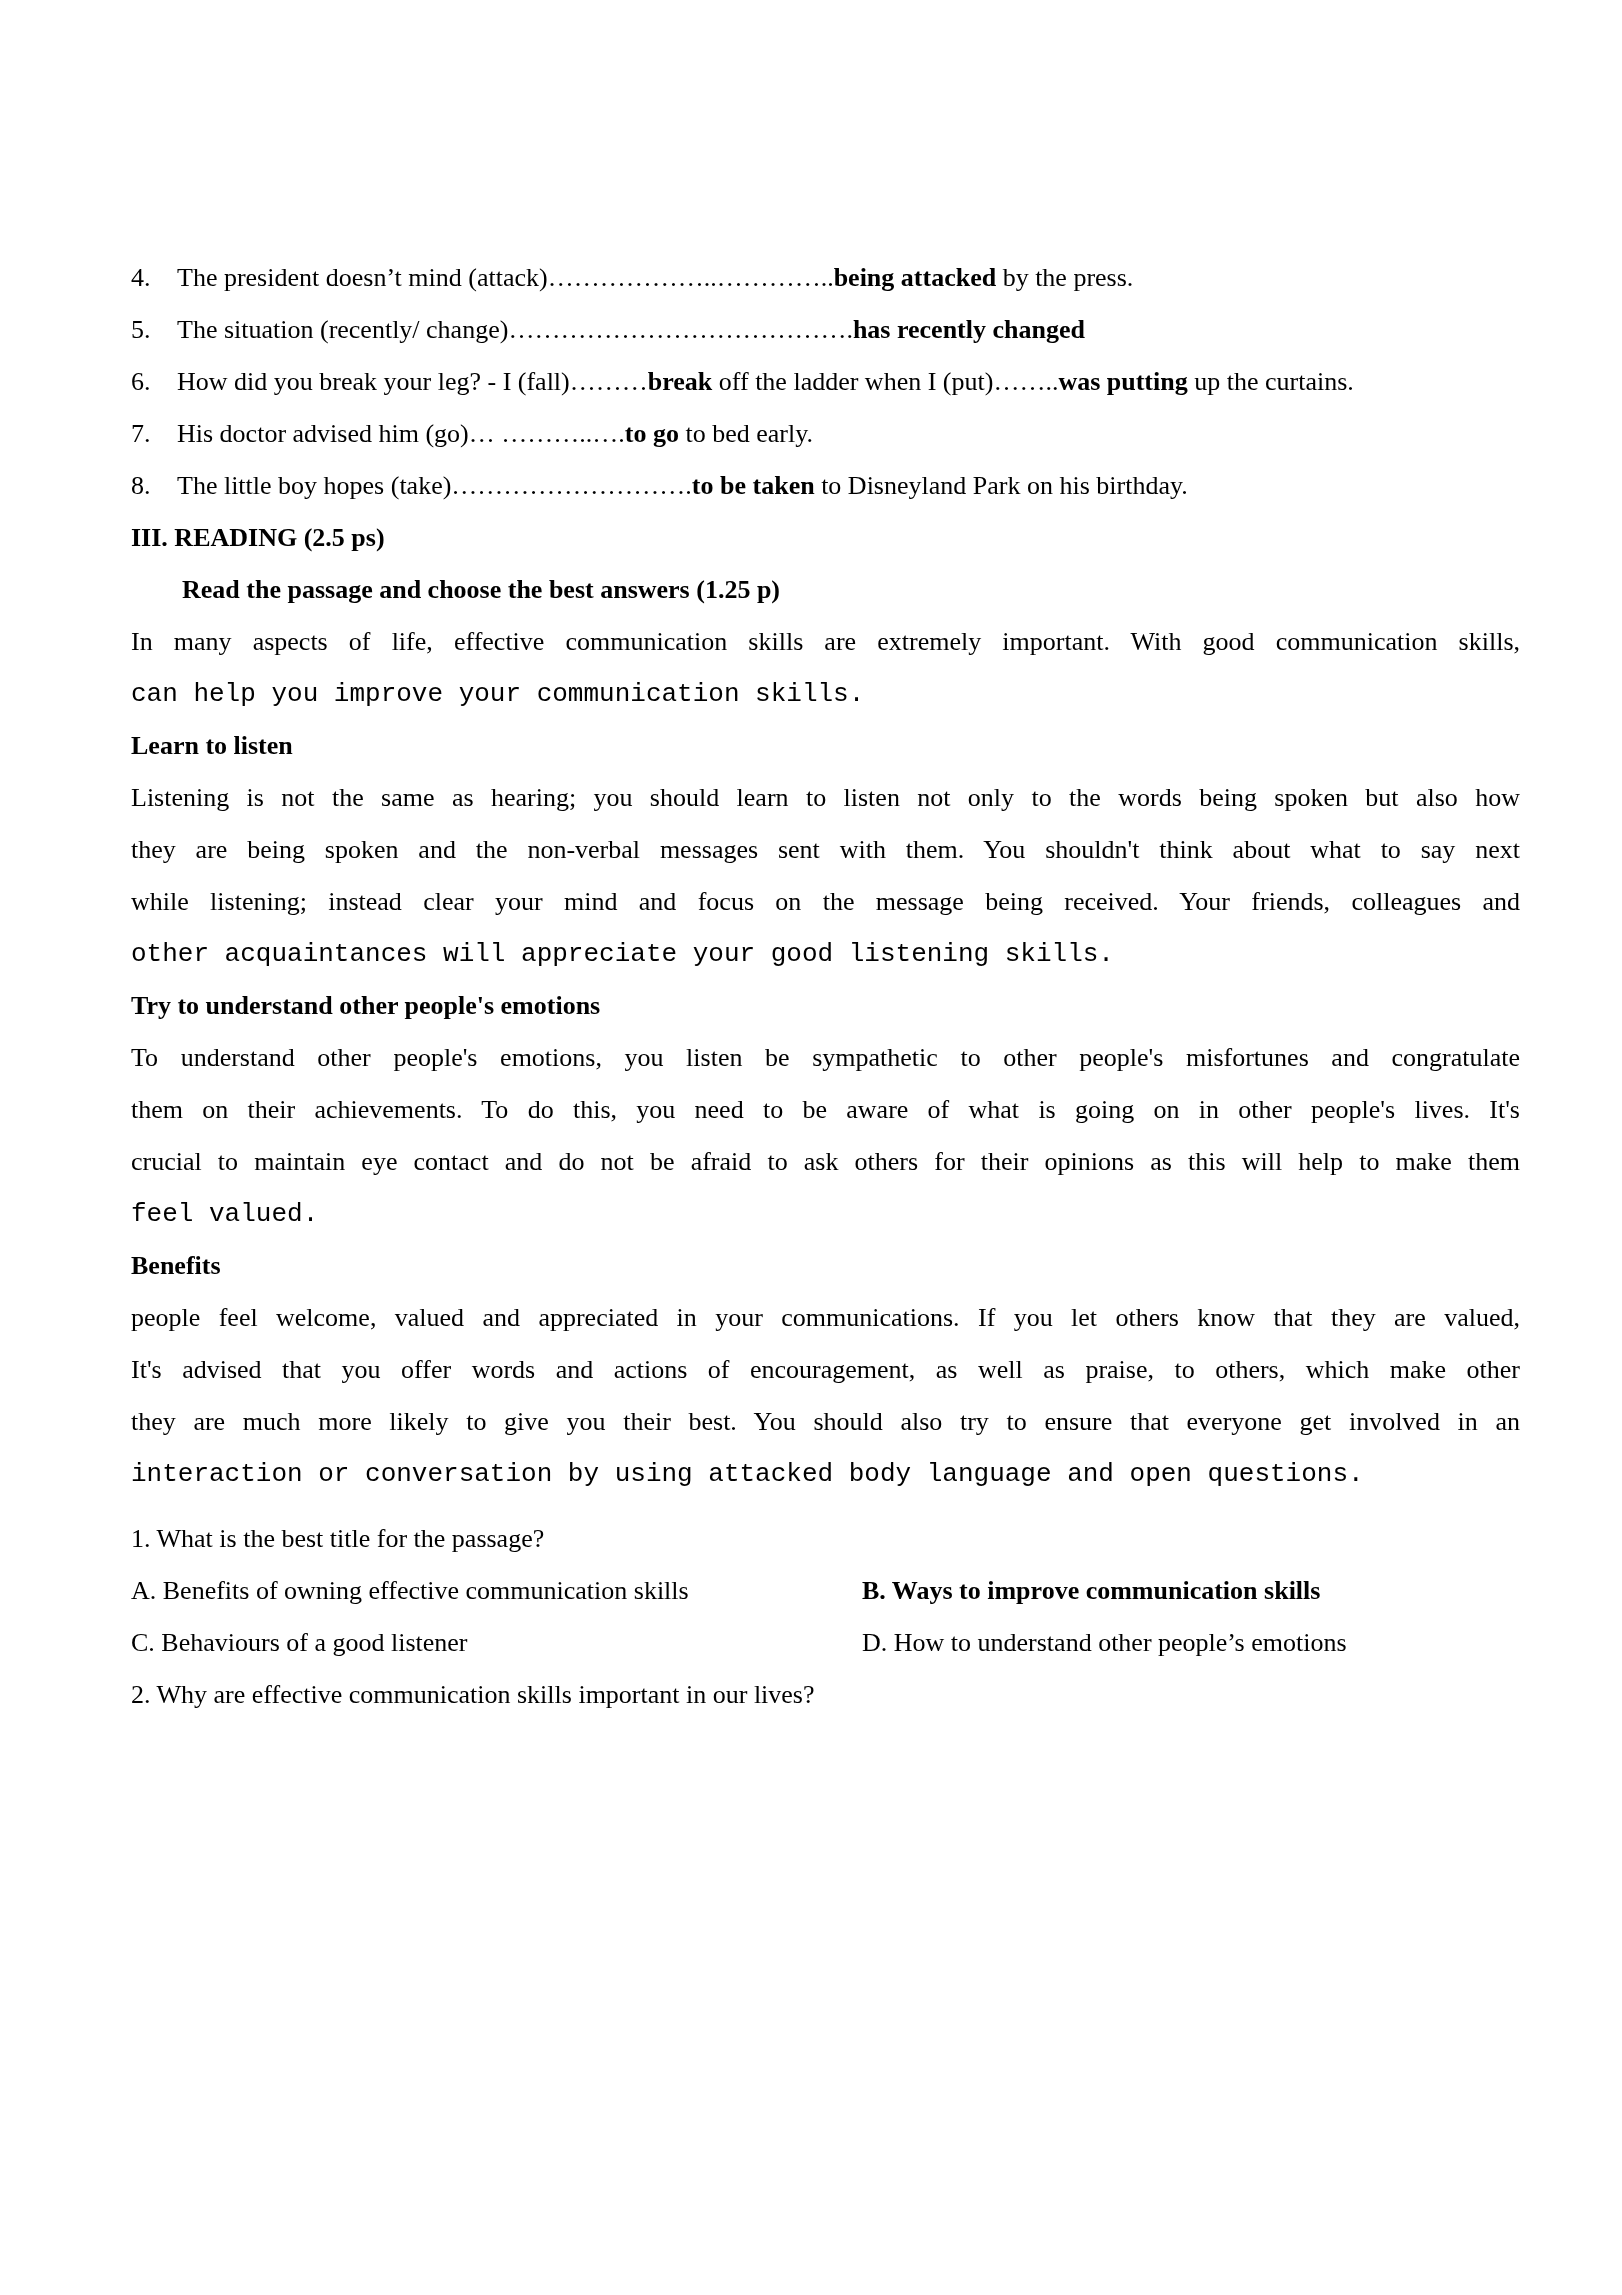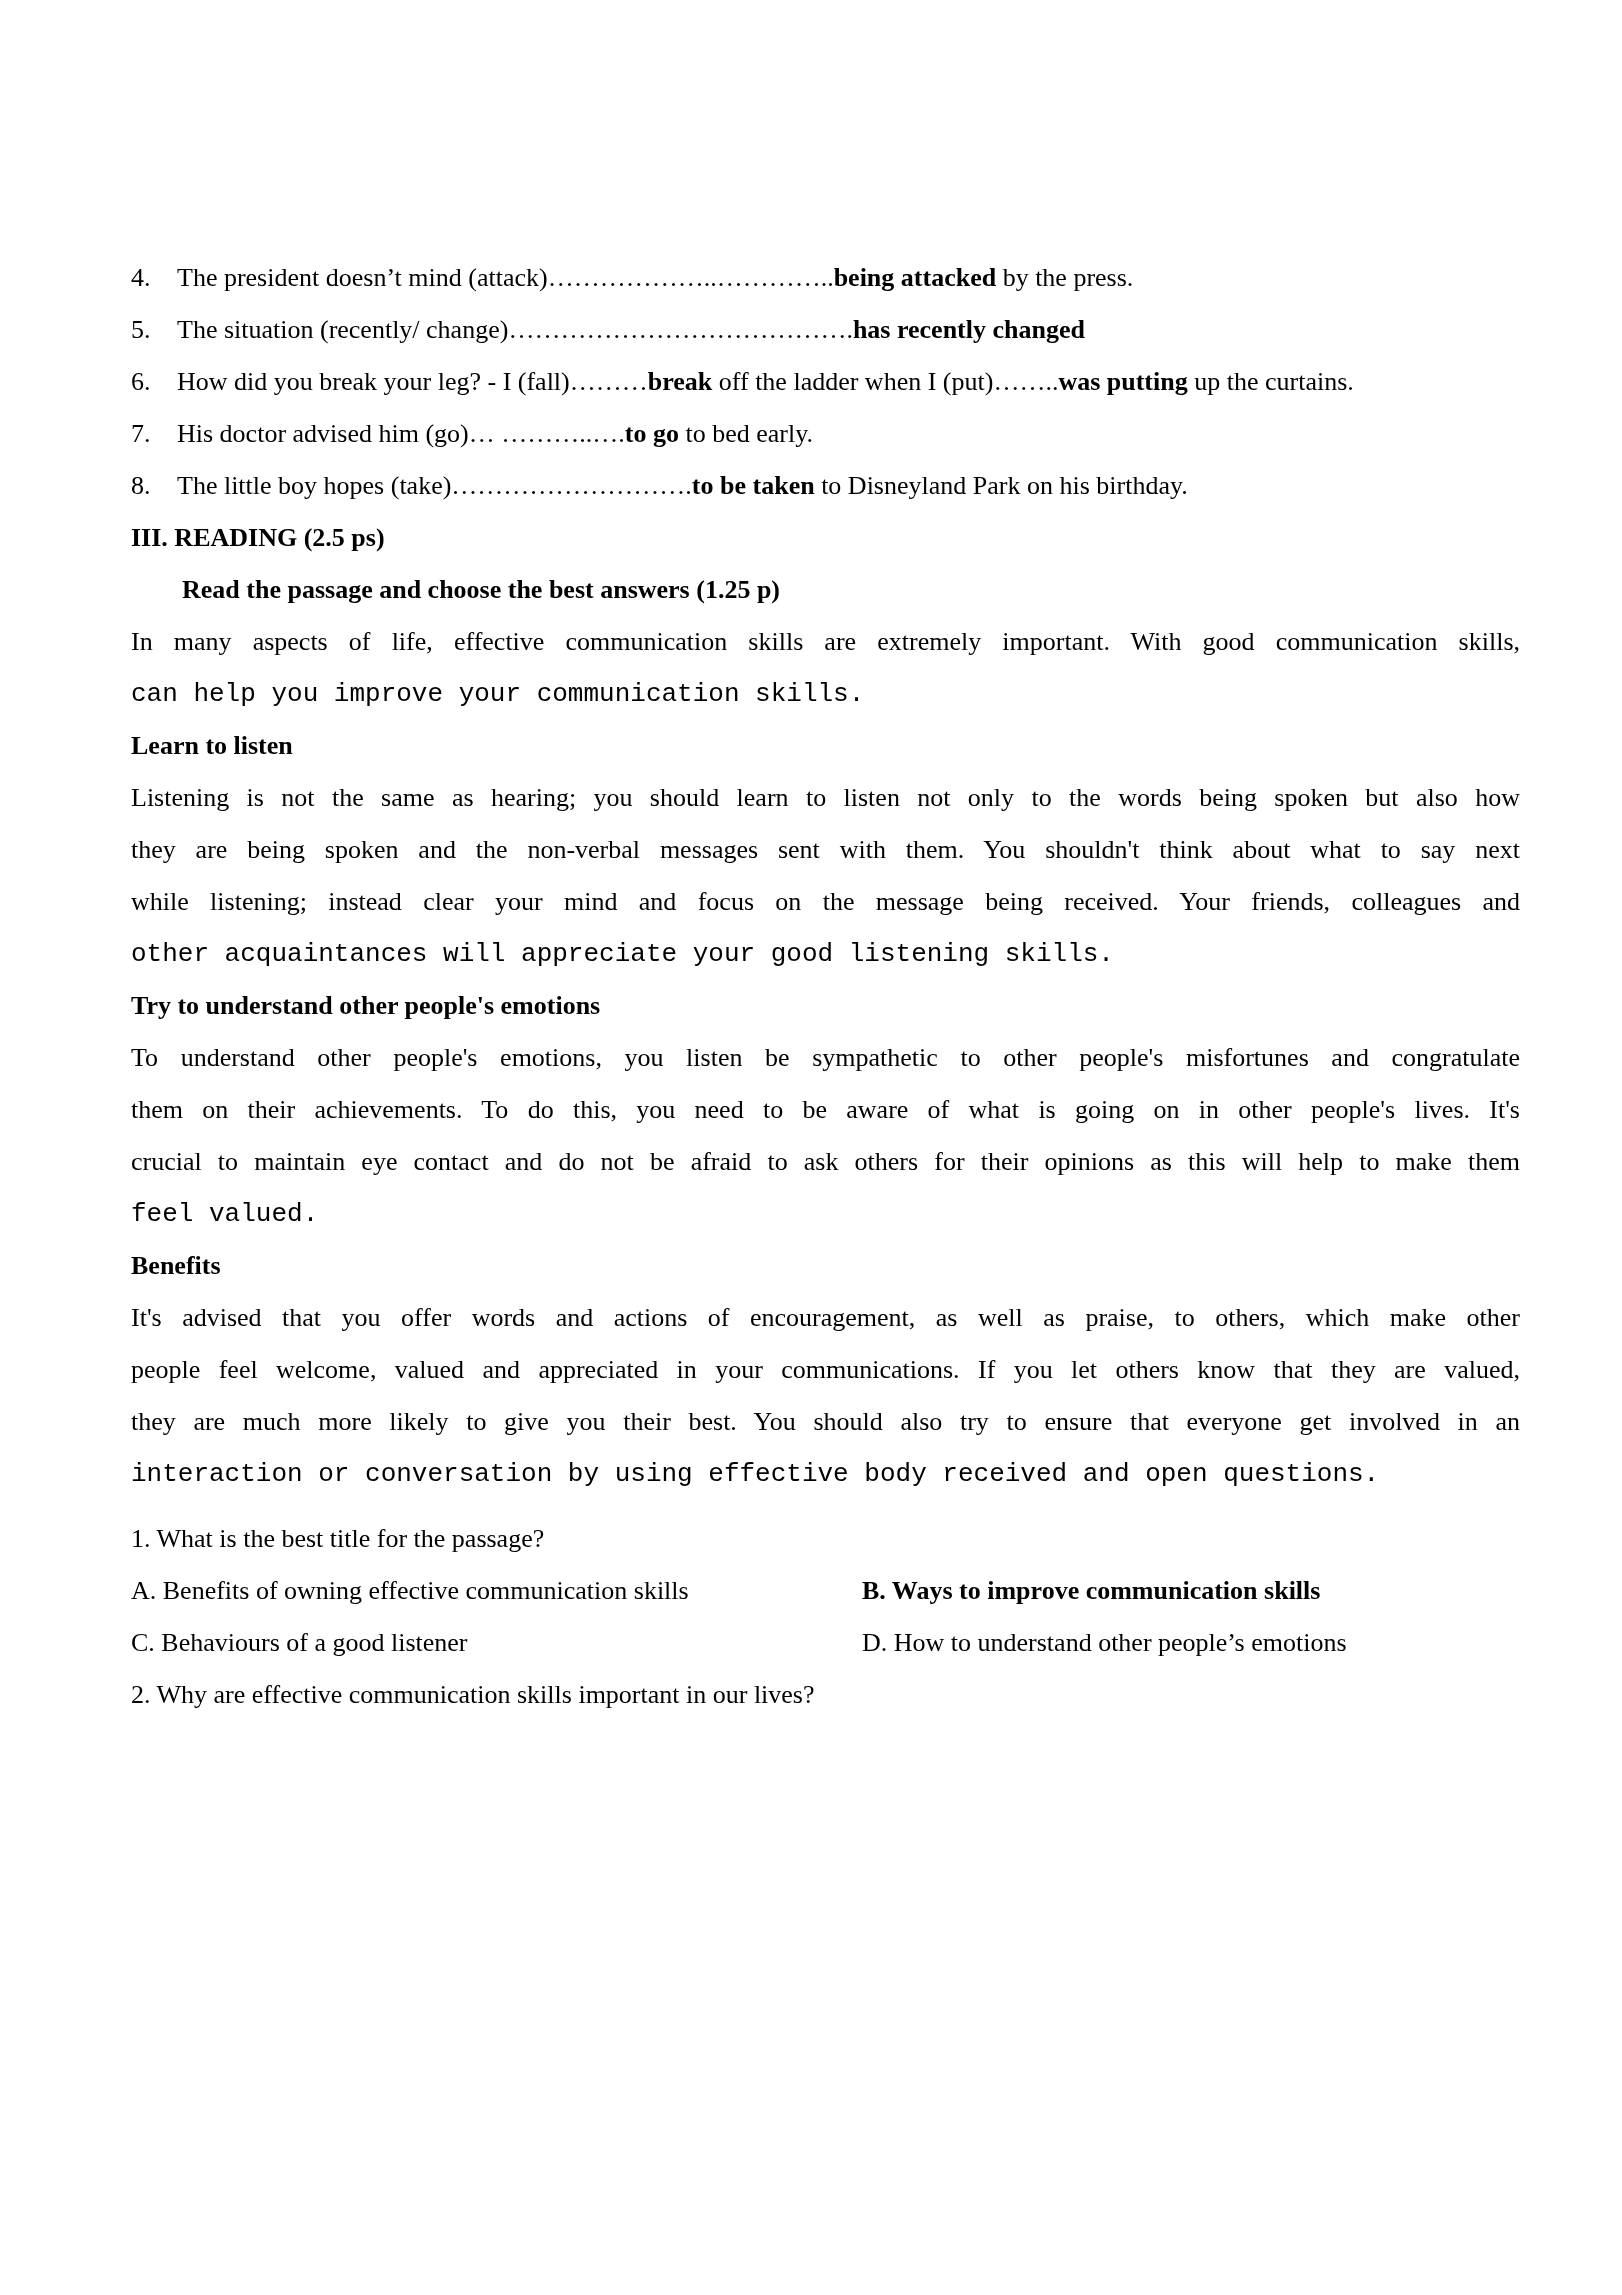--- a/index.html
+++ b/index.html
@@ -124,30 +124,30 @@
         <span class="jline">crucial to maintain eye contact and do not be afraid to ask others for their opinions as this will help to make them</span>
       </div>
     <div class="line">
         <span class="jline last">feel valued.</span>
       </div>
   </div>
 
   <div class="line heading">Benefits</div>
   <div class="para">
     <div class="line">
-        <span class="jline">It's advised that you offer words and actions of encouragement, as well as praise, to others, which make other</span>
+        <span class="jline">people feel welcome, valued and appreciated in your communications. If you let others know that they are valued,</span>
       </div>
     <div class="line">
-        <span class="jline">people feel welcome, valued and appreciated in your communications. If you let others know that they are valued,</span>
+        <span class="jline">It's advised that you offer words and actions of encouragement, as well as praise, to others, which make other</span>
       </div>
     <div class="line">
         <span class="jline">they are much more likely to give you their best. You should also try to ensure that everyone get involved in an</span>
       </div>
     <div class="line">
-        <span class="jline last">interaction or conversation by using effective body received and open questions.</span>
+        <span class="jline last">interaction or conversation by using attacked body language and open questions.</span>
       </div>
   </div>
 
   <div class="gap"></div>
 
   <div class="line">1. What is the best title for the passage?</div>
   <div class="options">
     <span class="opt-col1">A. Benefits of owning effective communication skills</span>
     <span class="opt-col2 bold">B. Ways to improve communication skills</span>
   </div>

